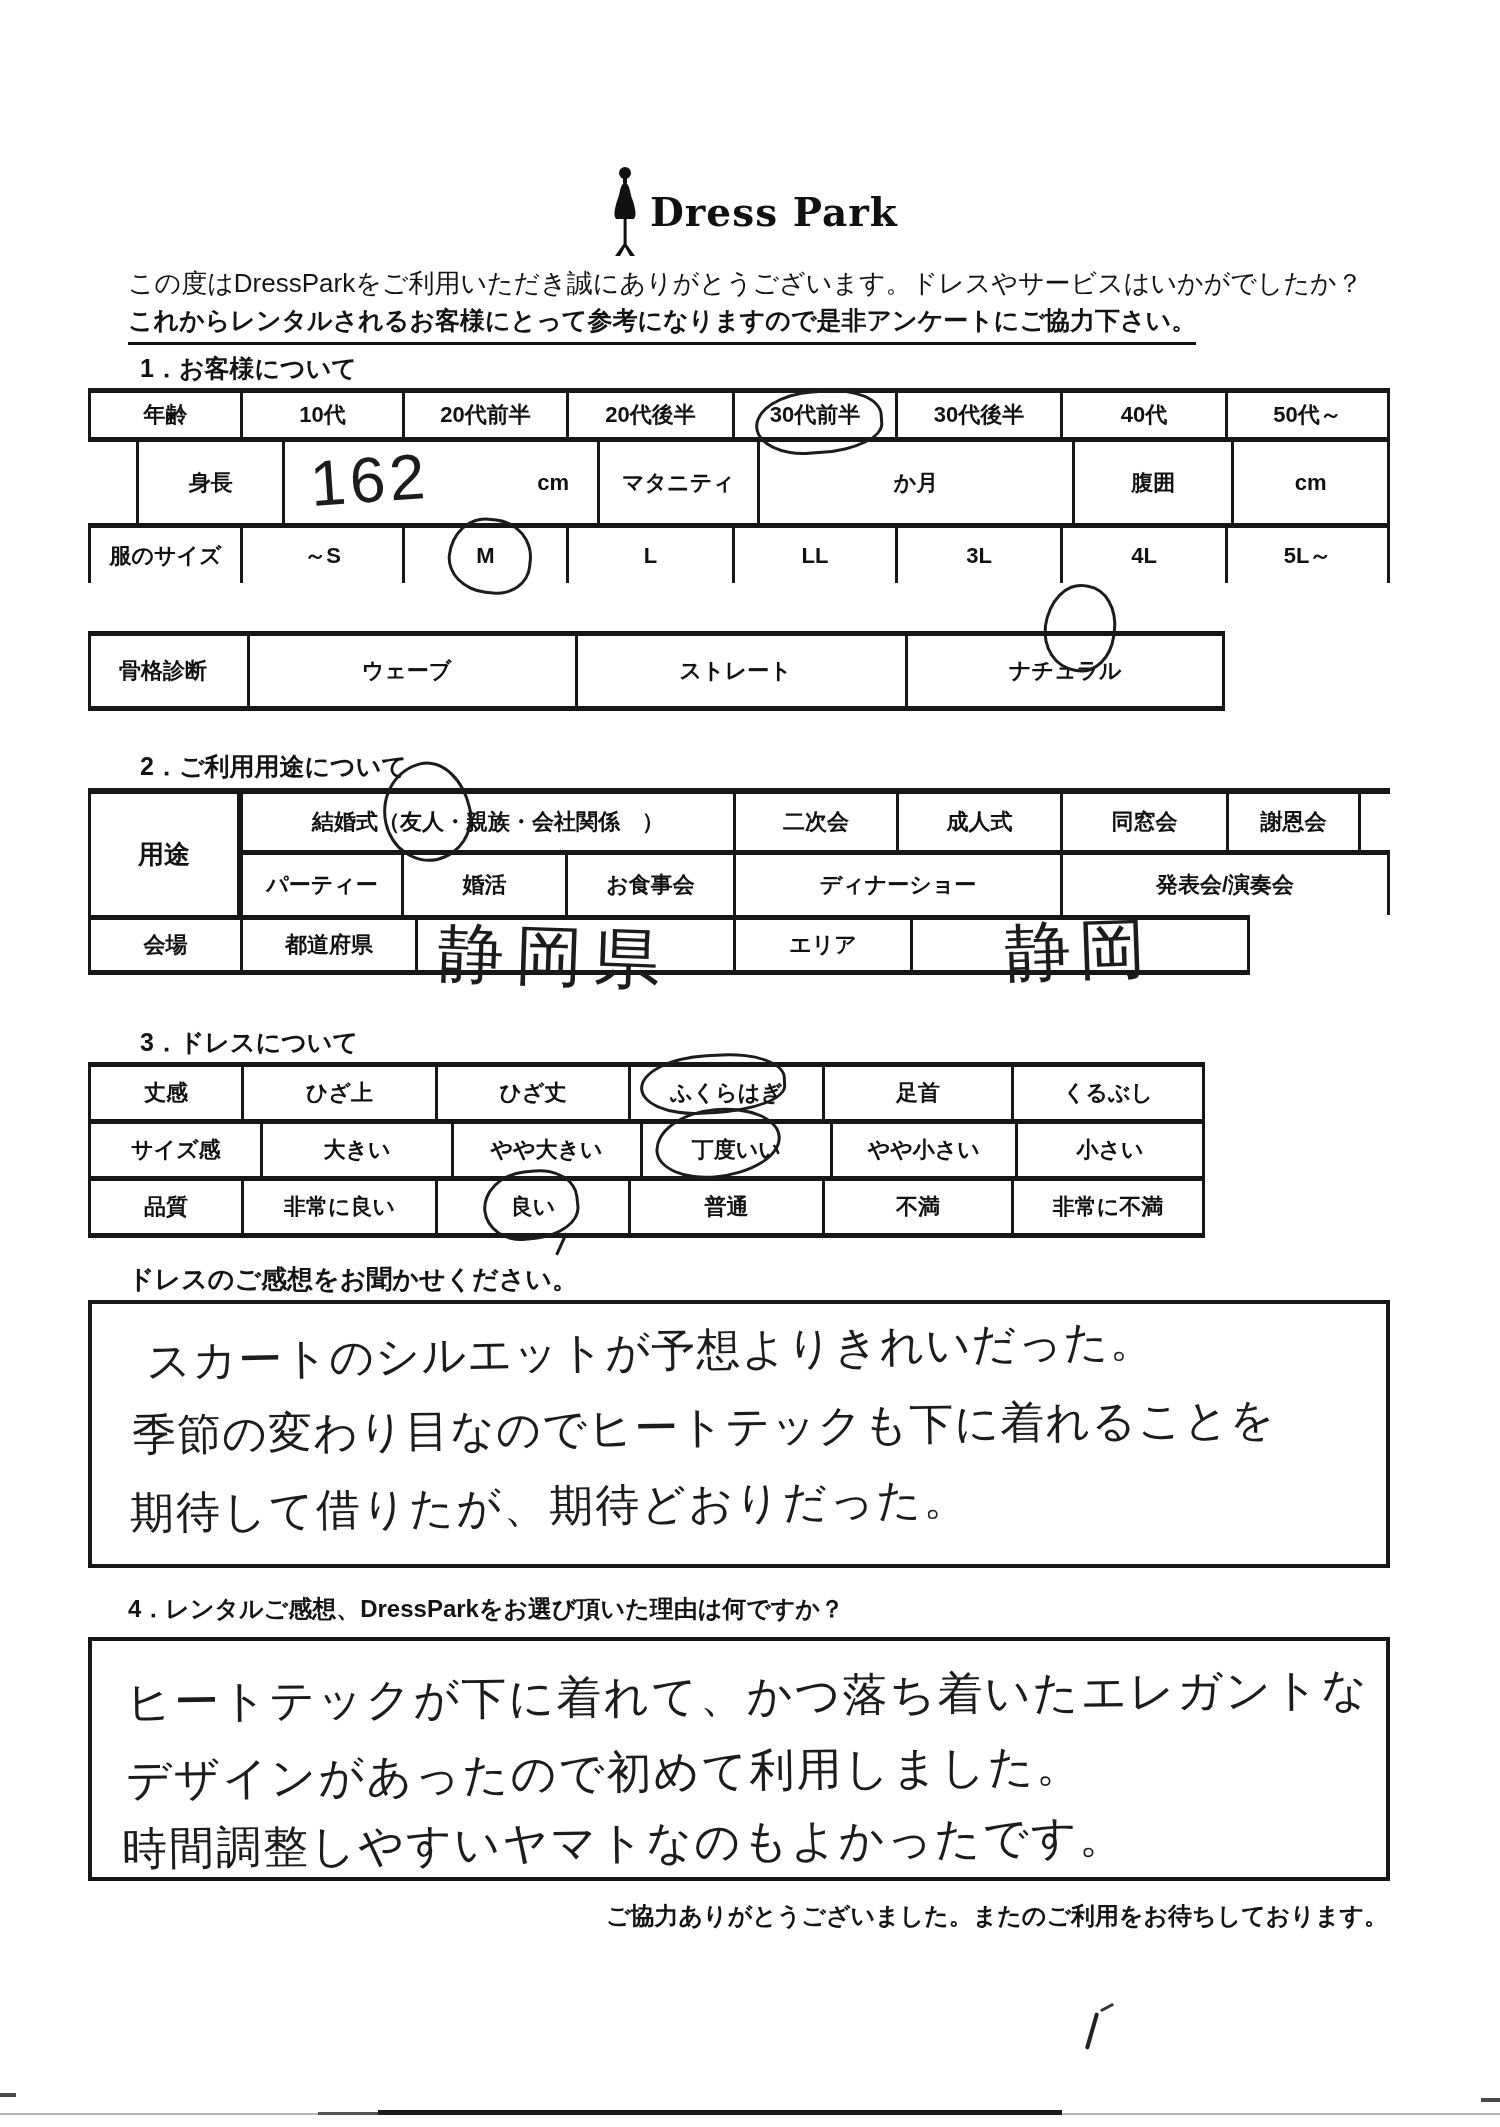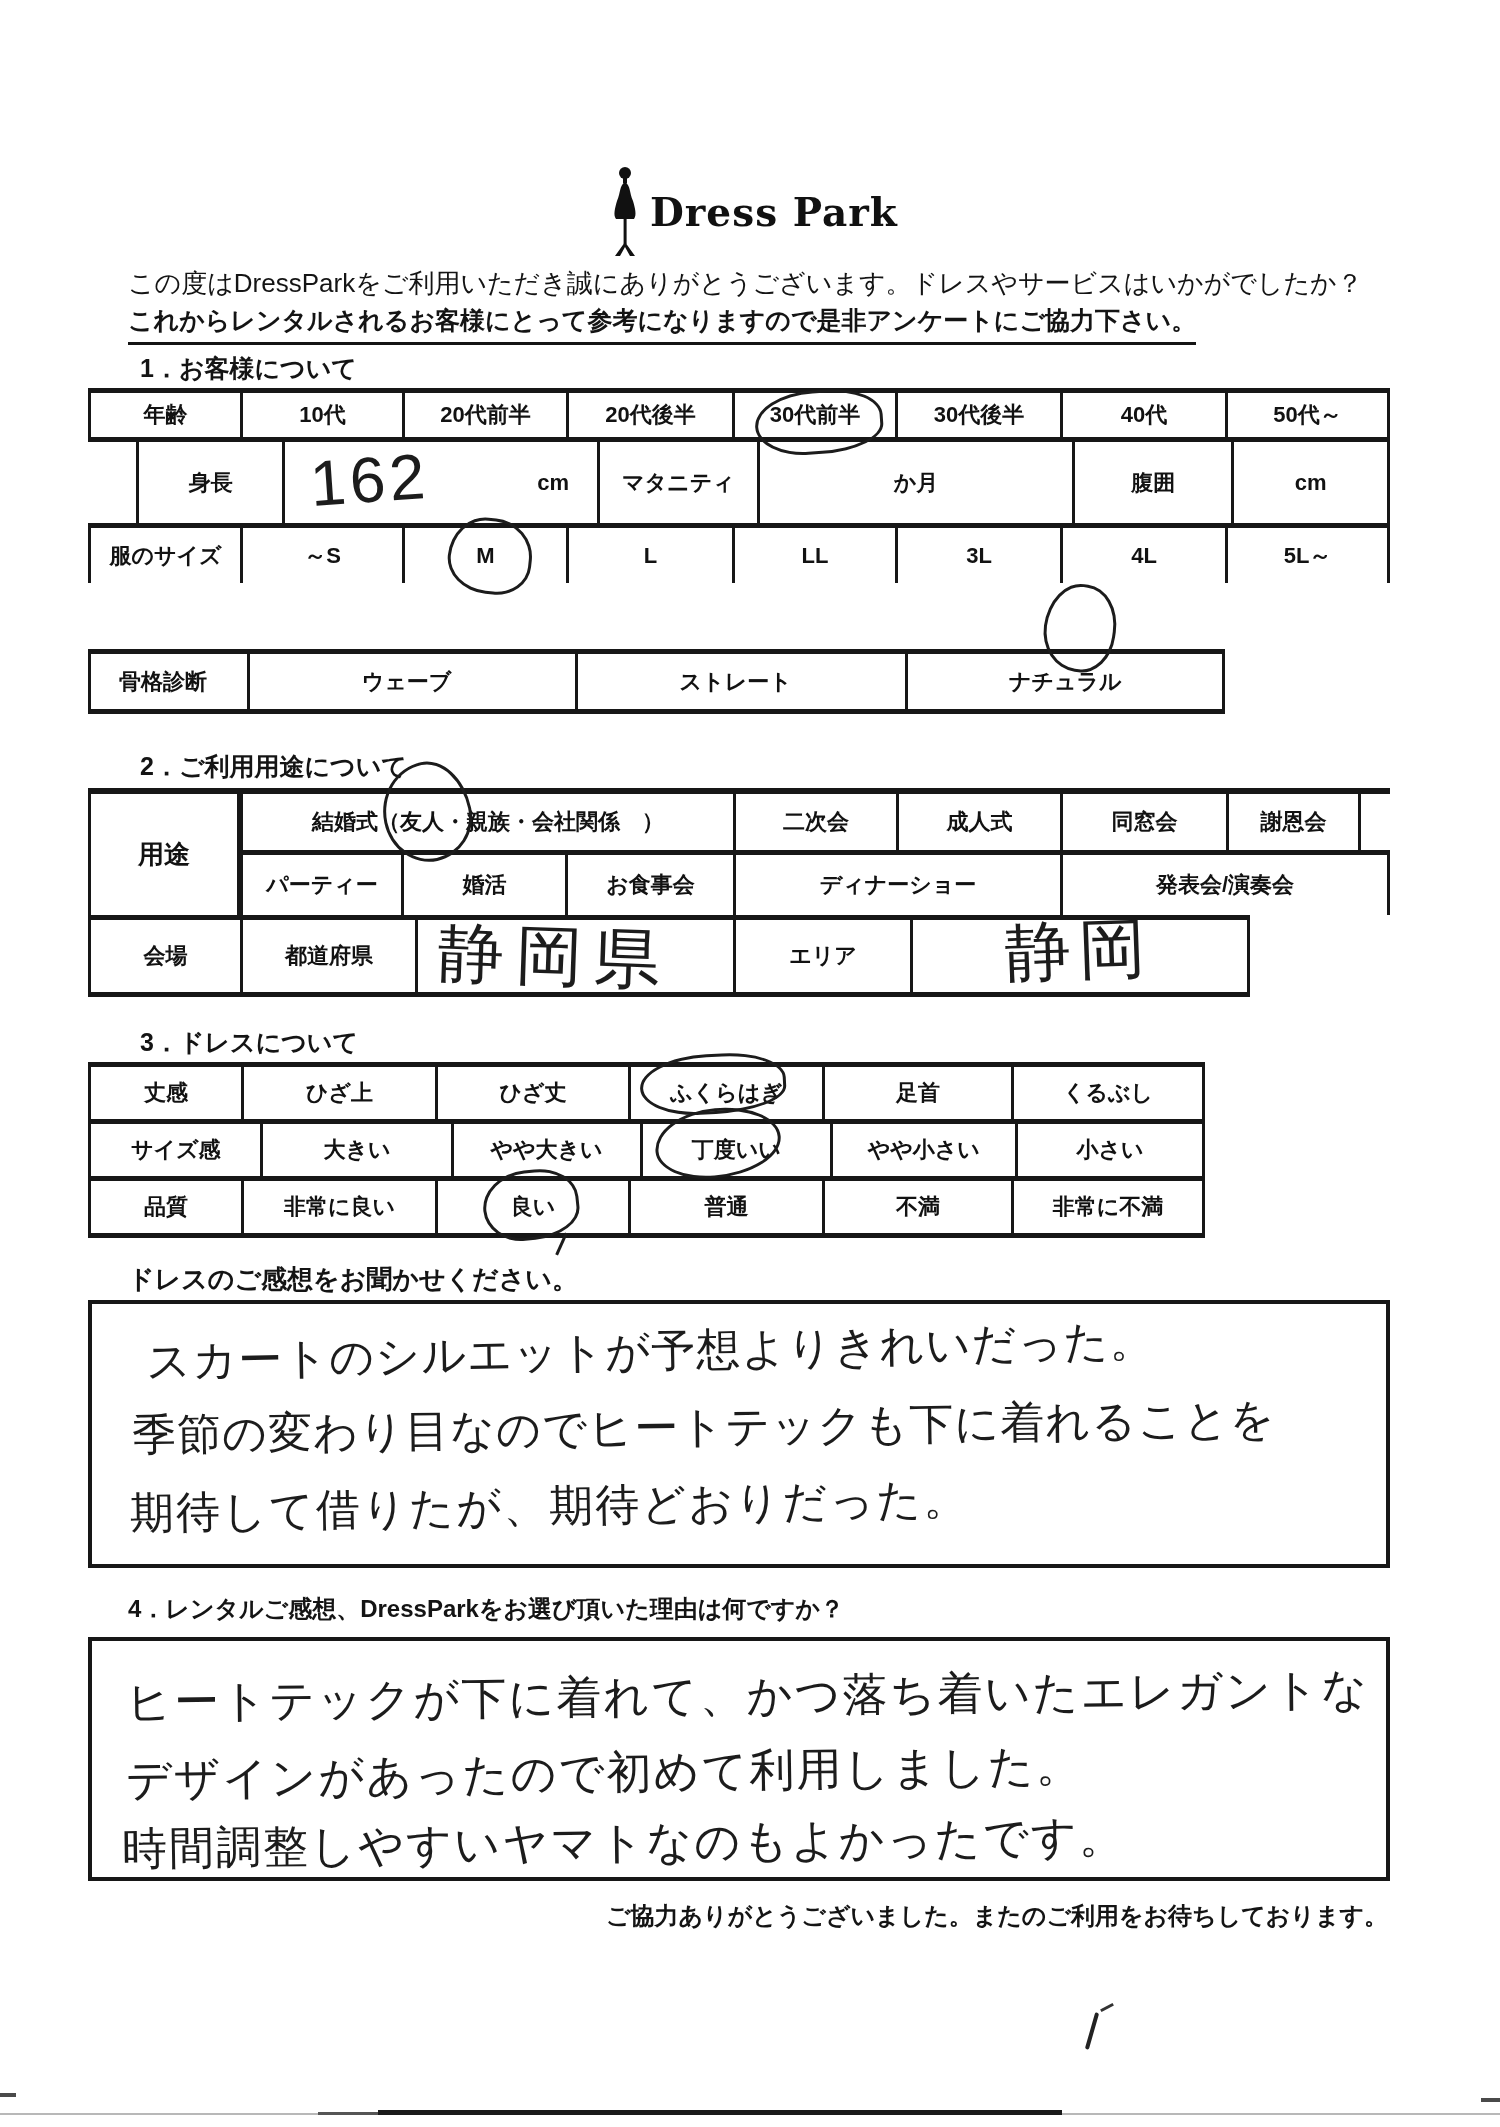--- a/index.html
+++ b/index.html
@@ -90,21 +90,21 @@
     <div class="cell" style="width:162px">～S</div>
     <div class="cell" style="width:164px">M</div>
     <div class="cell" style="width:166px">L</div>
     <div class="cell" style="width:163px">LL</div>
     <div class="cell" style="width:165px">3L</div>
     <div class="cell" style="width:165px">4L</div>
     <div class="cell last" style="width:165px">5L～</div>
   </div>
 
 
-  <div class="trow bb" style="left:88px;top:649px;width:1137px;height:65px;gap:12px;">
+  <div class="trow bb" style="left:88px;top:631px;width:1137px;height:80px;gap:12px;">
     <div class="cell" style="width:152px">骨格診断</div>
     <div class="cell" style="width:326px">ウェーブ</div>
     <div class="cell" style="width:329px">ストレート</div>
     <div class="cell last" style="width:330px">ナチュラル</div>
   </div>
 
   <div class="t bold" style="left:100px;top:750px;font-size:25px;">2．ご利用用途について</div>
 
   <div class="mcell" style="left:88px;top:788px;width:152px;height:127px;border-top-width:6px;">用途</div>
 
@@ -121,21 +121,21 @@
   </div>
 
   <div class="trow" style="left:240px;top:850px;width:1150px;height:65px;">
     <div class="cell" style="width:161px">パーティー</div>
     <div class="cell" style="width:164px">婚活</div>
     <div class="cell" style="width:168px">お食事会</div>
     <div class="cell" style="width:327px">ディナーショー</div>
     <div class="cell last" style="width:330px">発表会/演奏会</div>
   </div>
 
-  <div class="trow bb" style="left:88px;top:915px;width:1162px;height:82px;">
+  <div class="trow bb" style="left:88px;top:915px;width:1162px;height:60px;">
     <div class="cell" style="width:152px">会場</div>
     <div class="cell" style="width:175px">都道府県</div>
     <div class="cell" style="width:318px"></div>
     <div class="cell" style="width:177px">エリア</div>
     <div class="cell last" style="width:340px"></div>
   </div>
 
   <div class="t bold" style="left:100px;top:1026px;font-size:25px;">3．ドレスについて</div>
 
   <div class="trow" style="left:88px;top:1062px;width:1117px;height:57px;">

